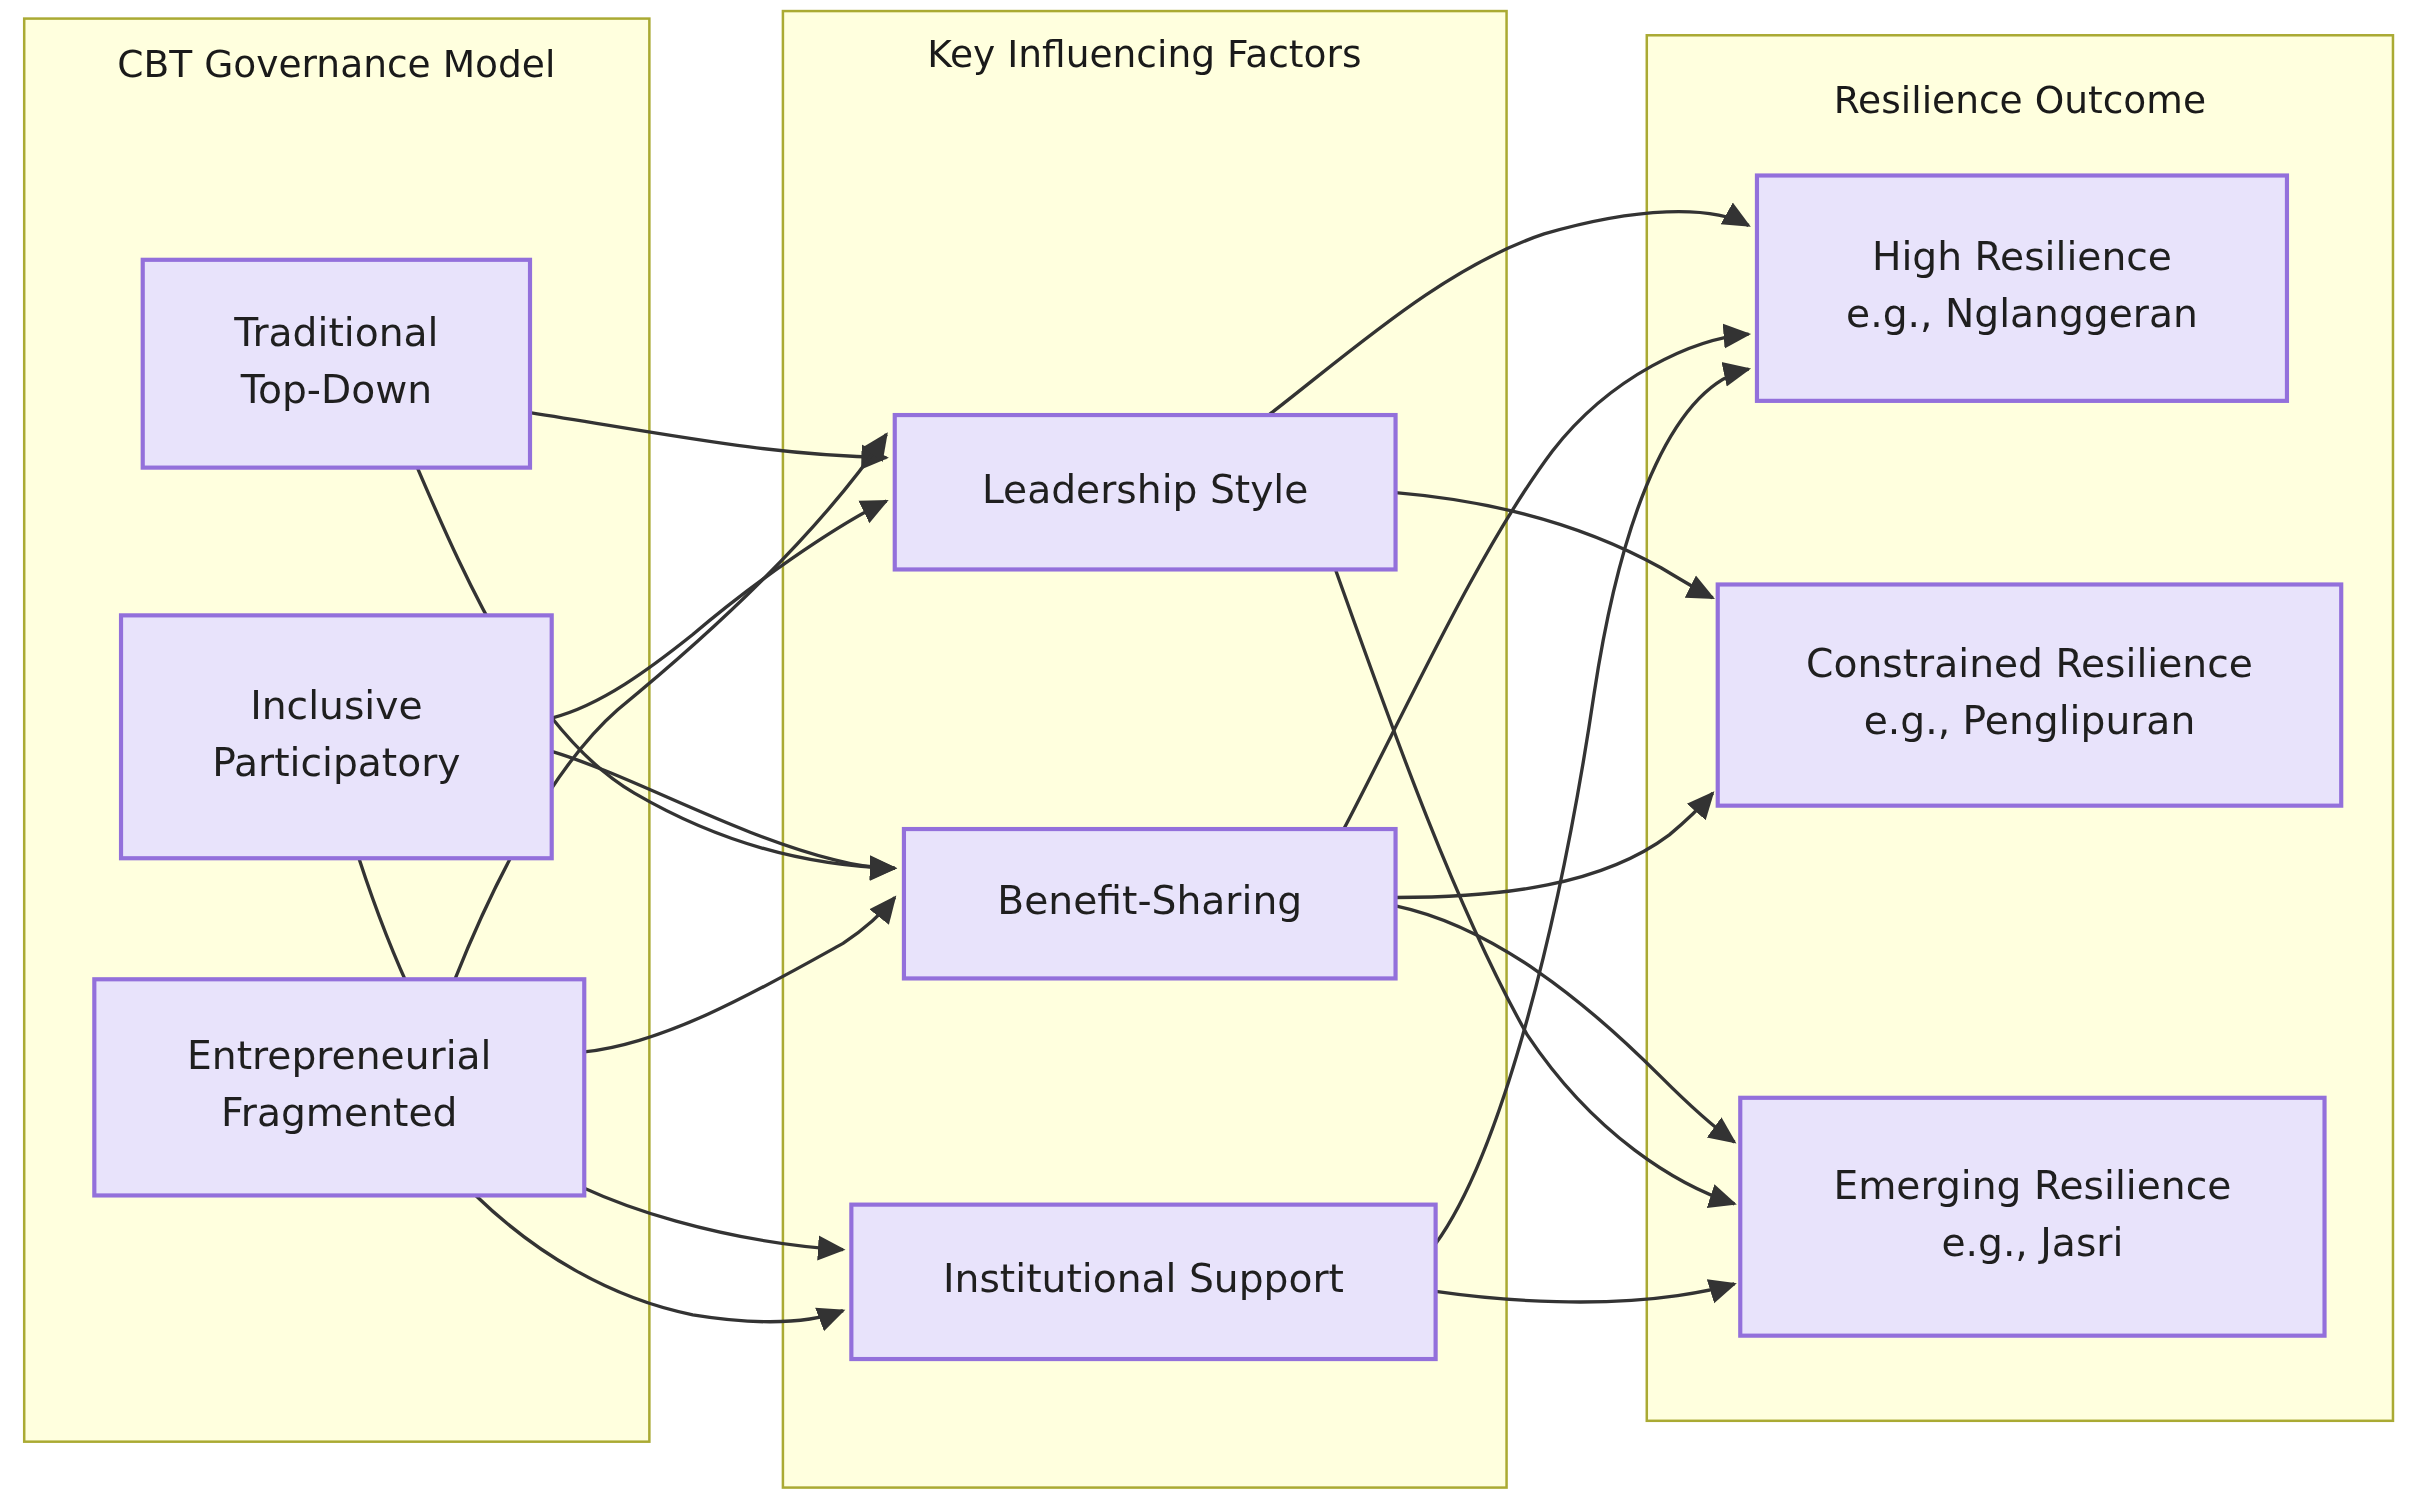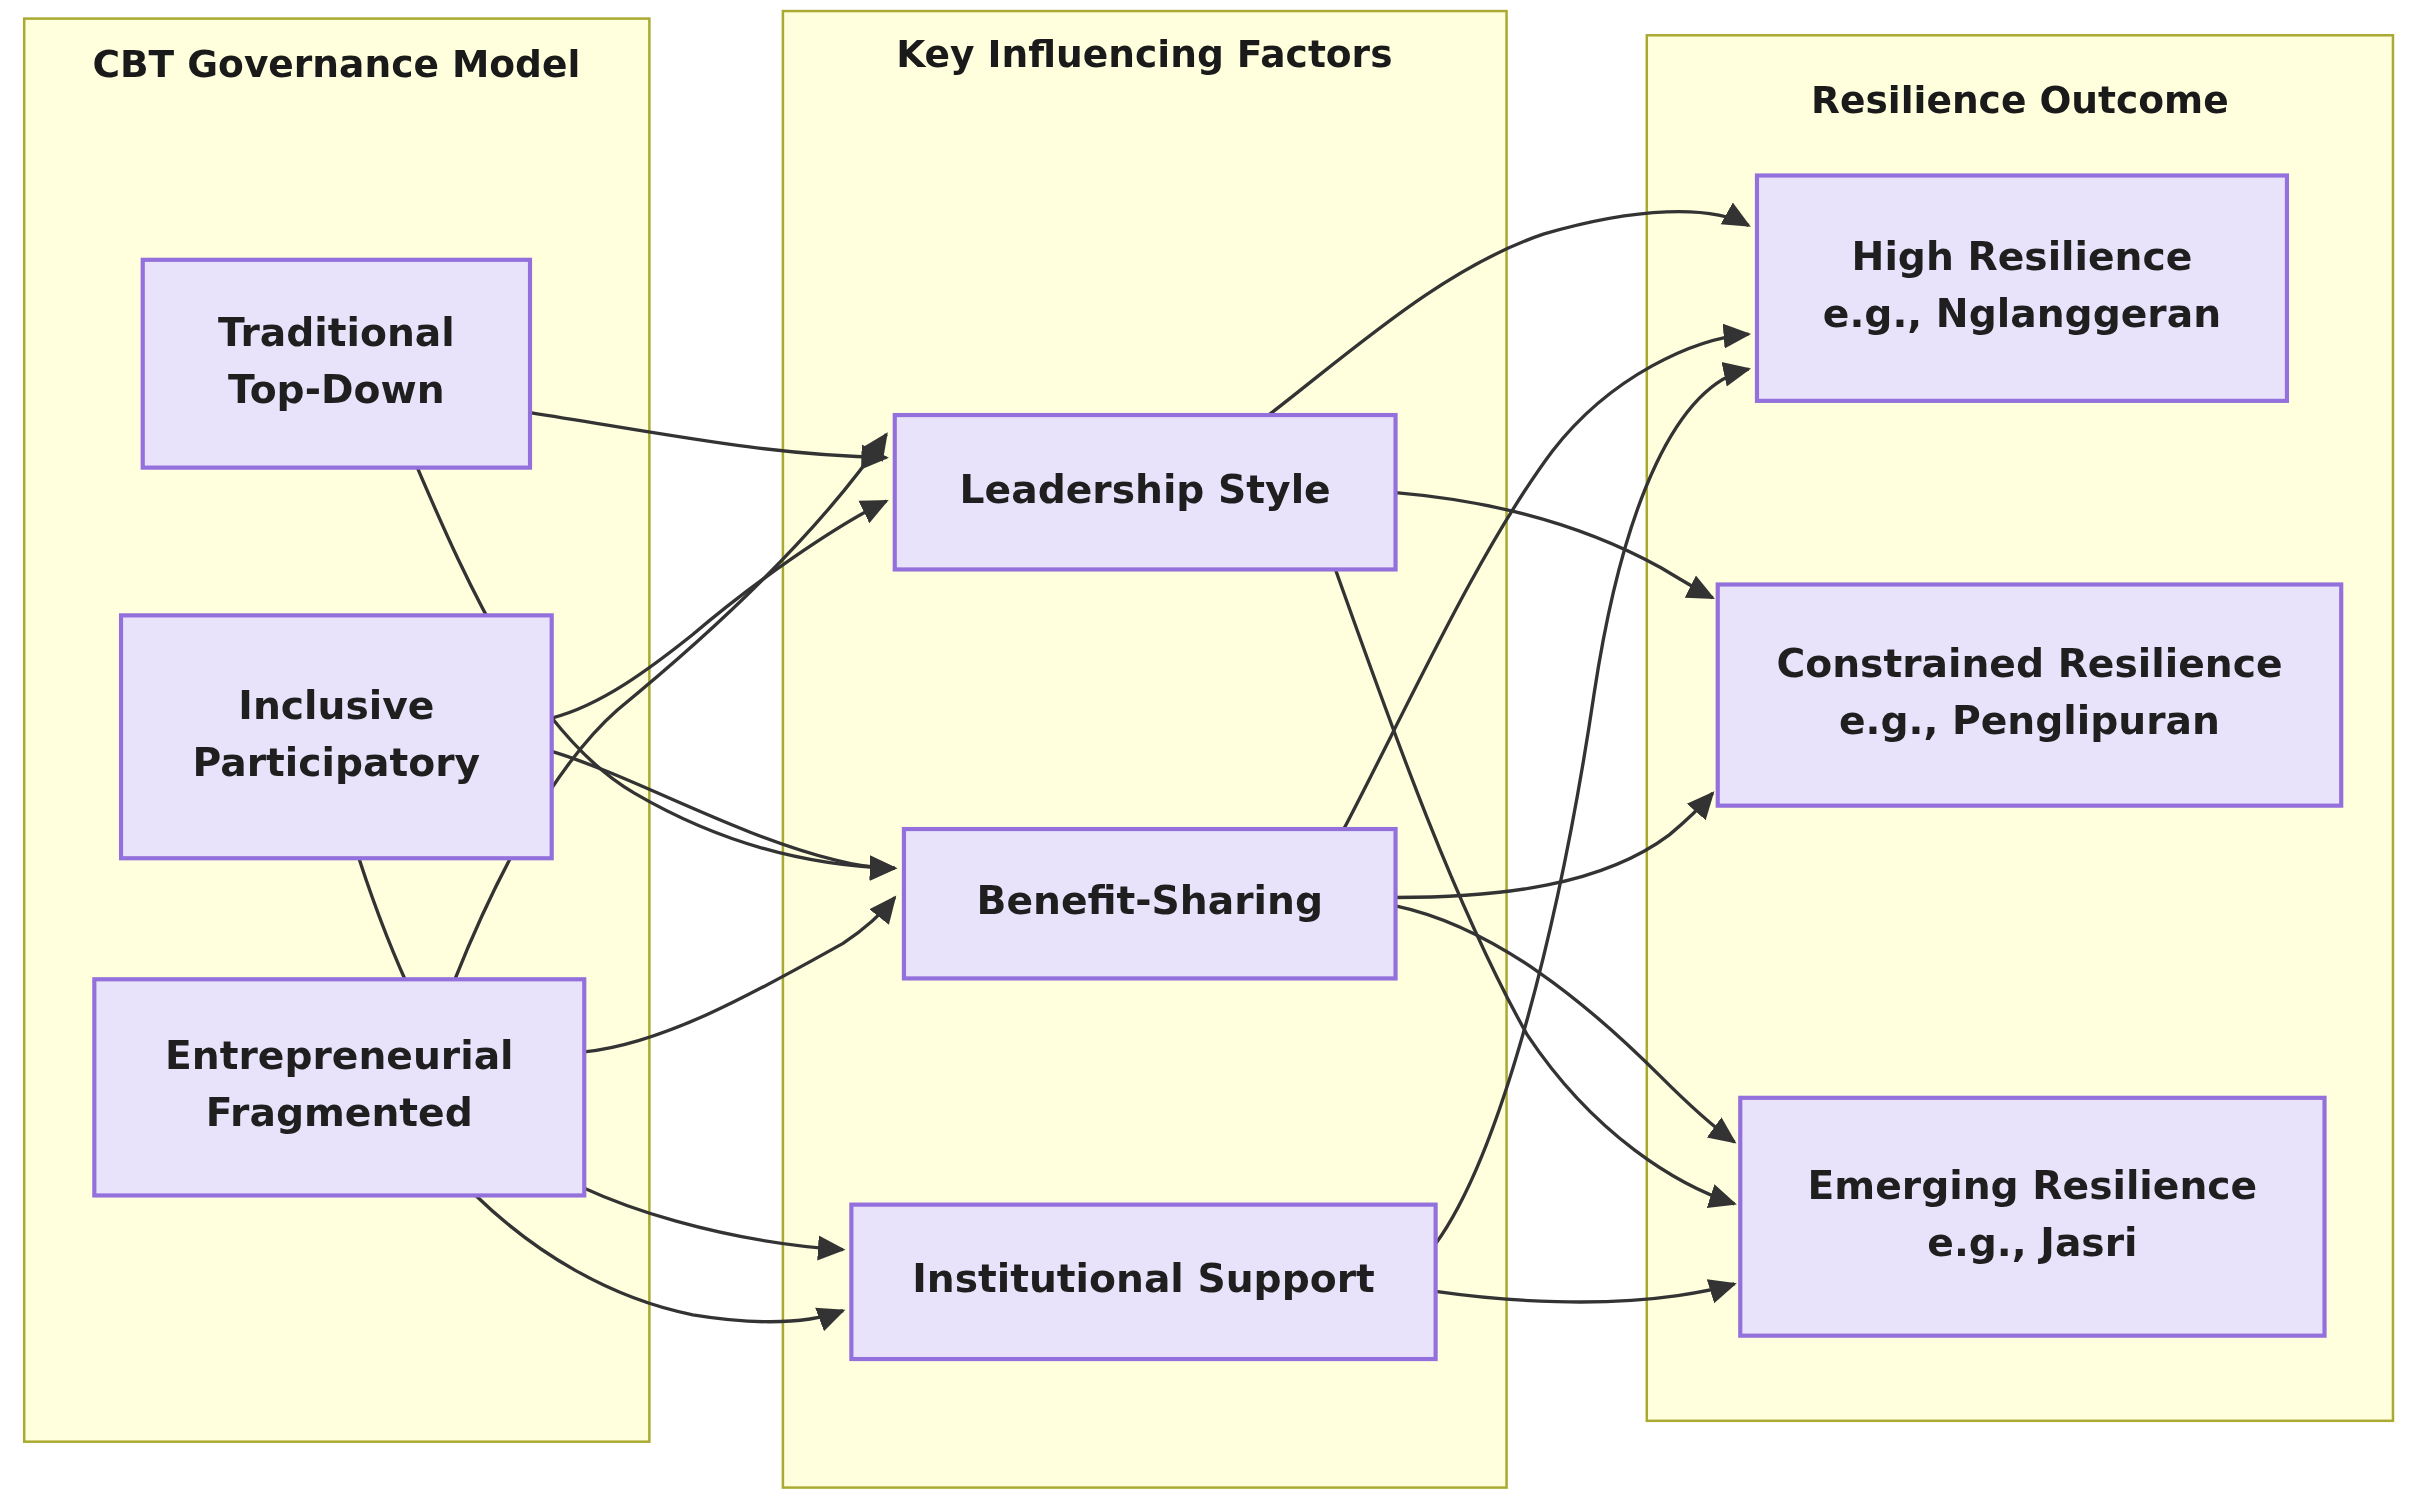--- a/index.html
+++ b/index.html
@@ -1,20 +1,20 @@
 <!DOCTYPE html>
 <html style="font-size:13.4px"><head>
 <meta charset="utf-8">
 <style>
   html,body{margin:0;padding:0;background:#ffffff;}
   body{
     font-family:"DejaVu Sans","Liberation Sans",sans-serif;
     width:2413px;height:1507px;overflow:hidden;position:relative;
   }
-  #stage{position:absolute;left:0;top:0;width:2413px;height:1507px;font-weight:bold;}
+  #stage{position:absolute;left:0;top:0;width:2413px;height:1507px;}
   svg#flow{position:absolute;left:0;top:0;width:2413px;height:1507px;display:block;}
   .cluster-rect{fill:#ffffde;stroke:#aaaa33;stroke-width:3px;}
   .node-rect{fill:#e8e3fb;stroke:#9370db;stroke-width:5px;}
   .edge-path{fill:none;stroke:#333333;stroke-width:4px;}
   .cluster-label{
     font-size:45px;fill:#1a1a1a;text-anchor:middle;
     font-family:"DejaVu Sans","Liberation Sans",sans-serif;
     dominant-baseline:middle;
   }
   .node-label{

